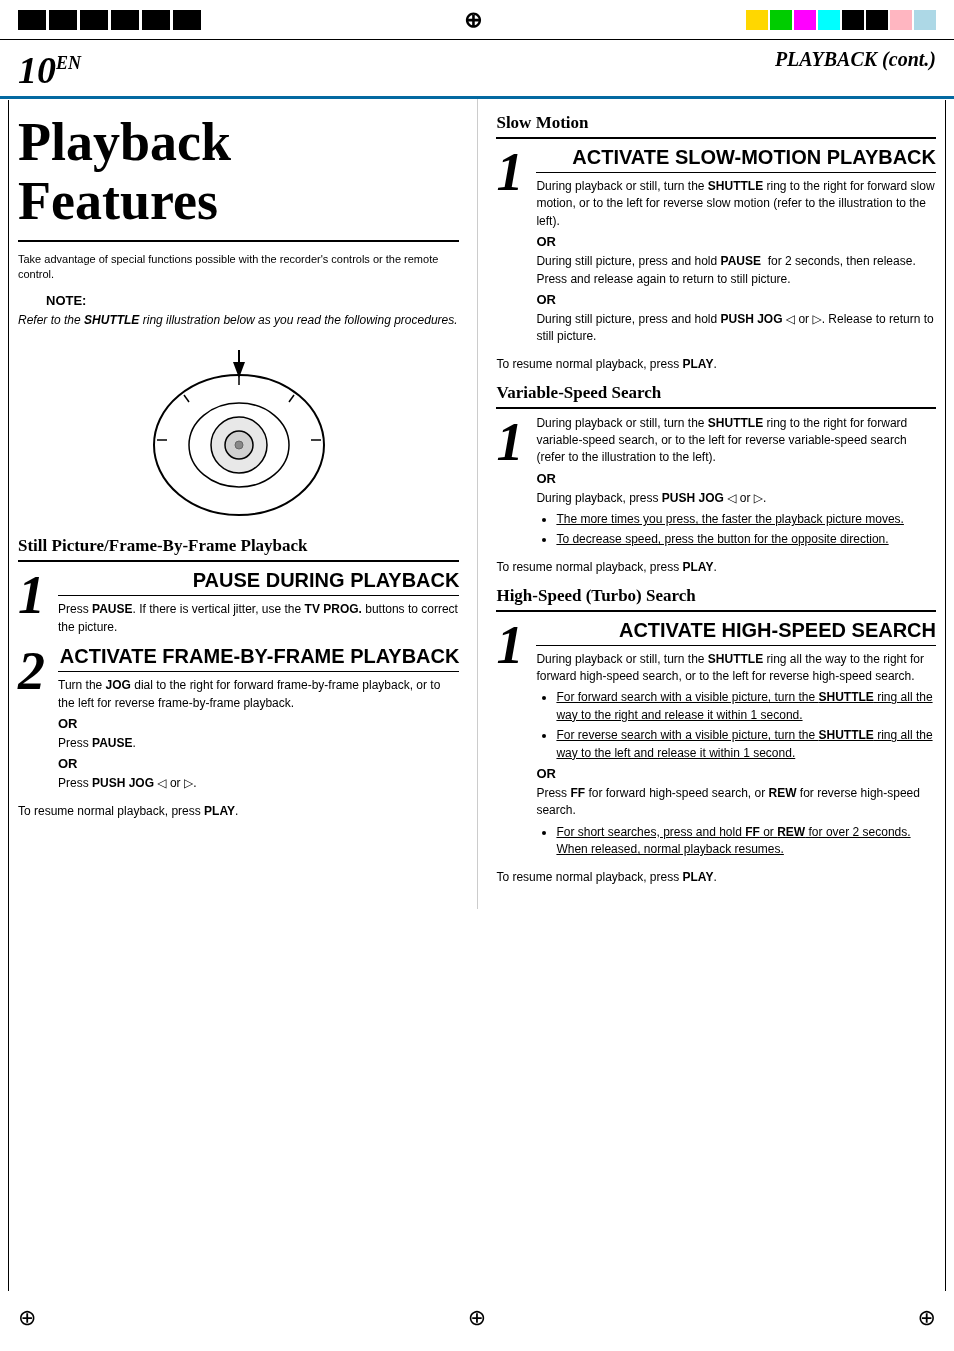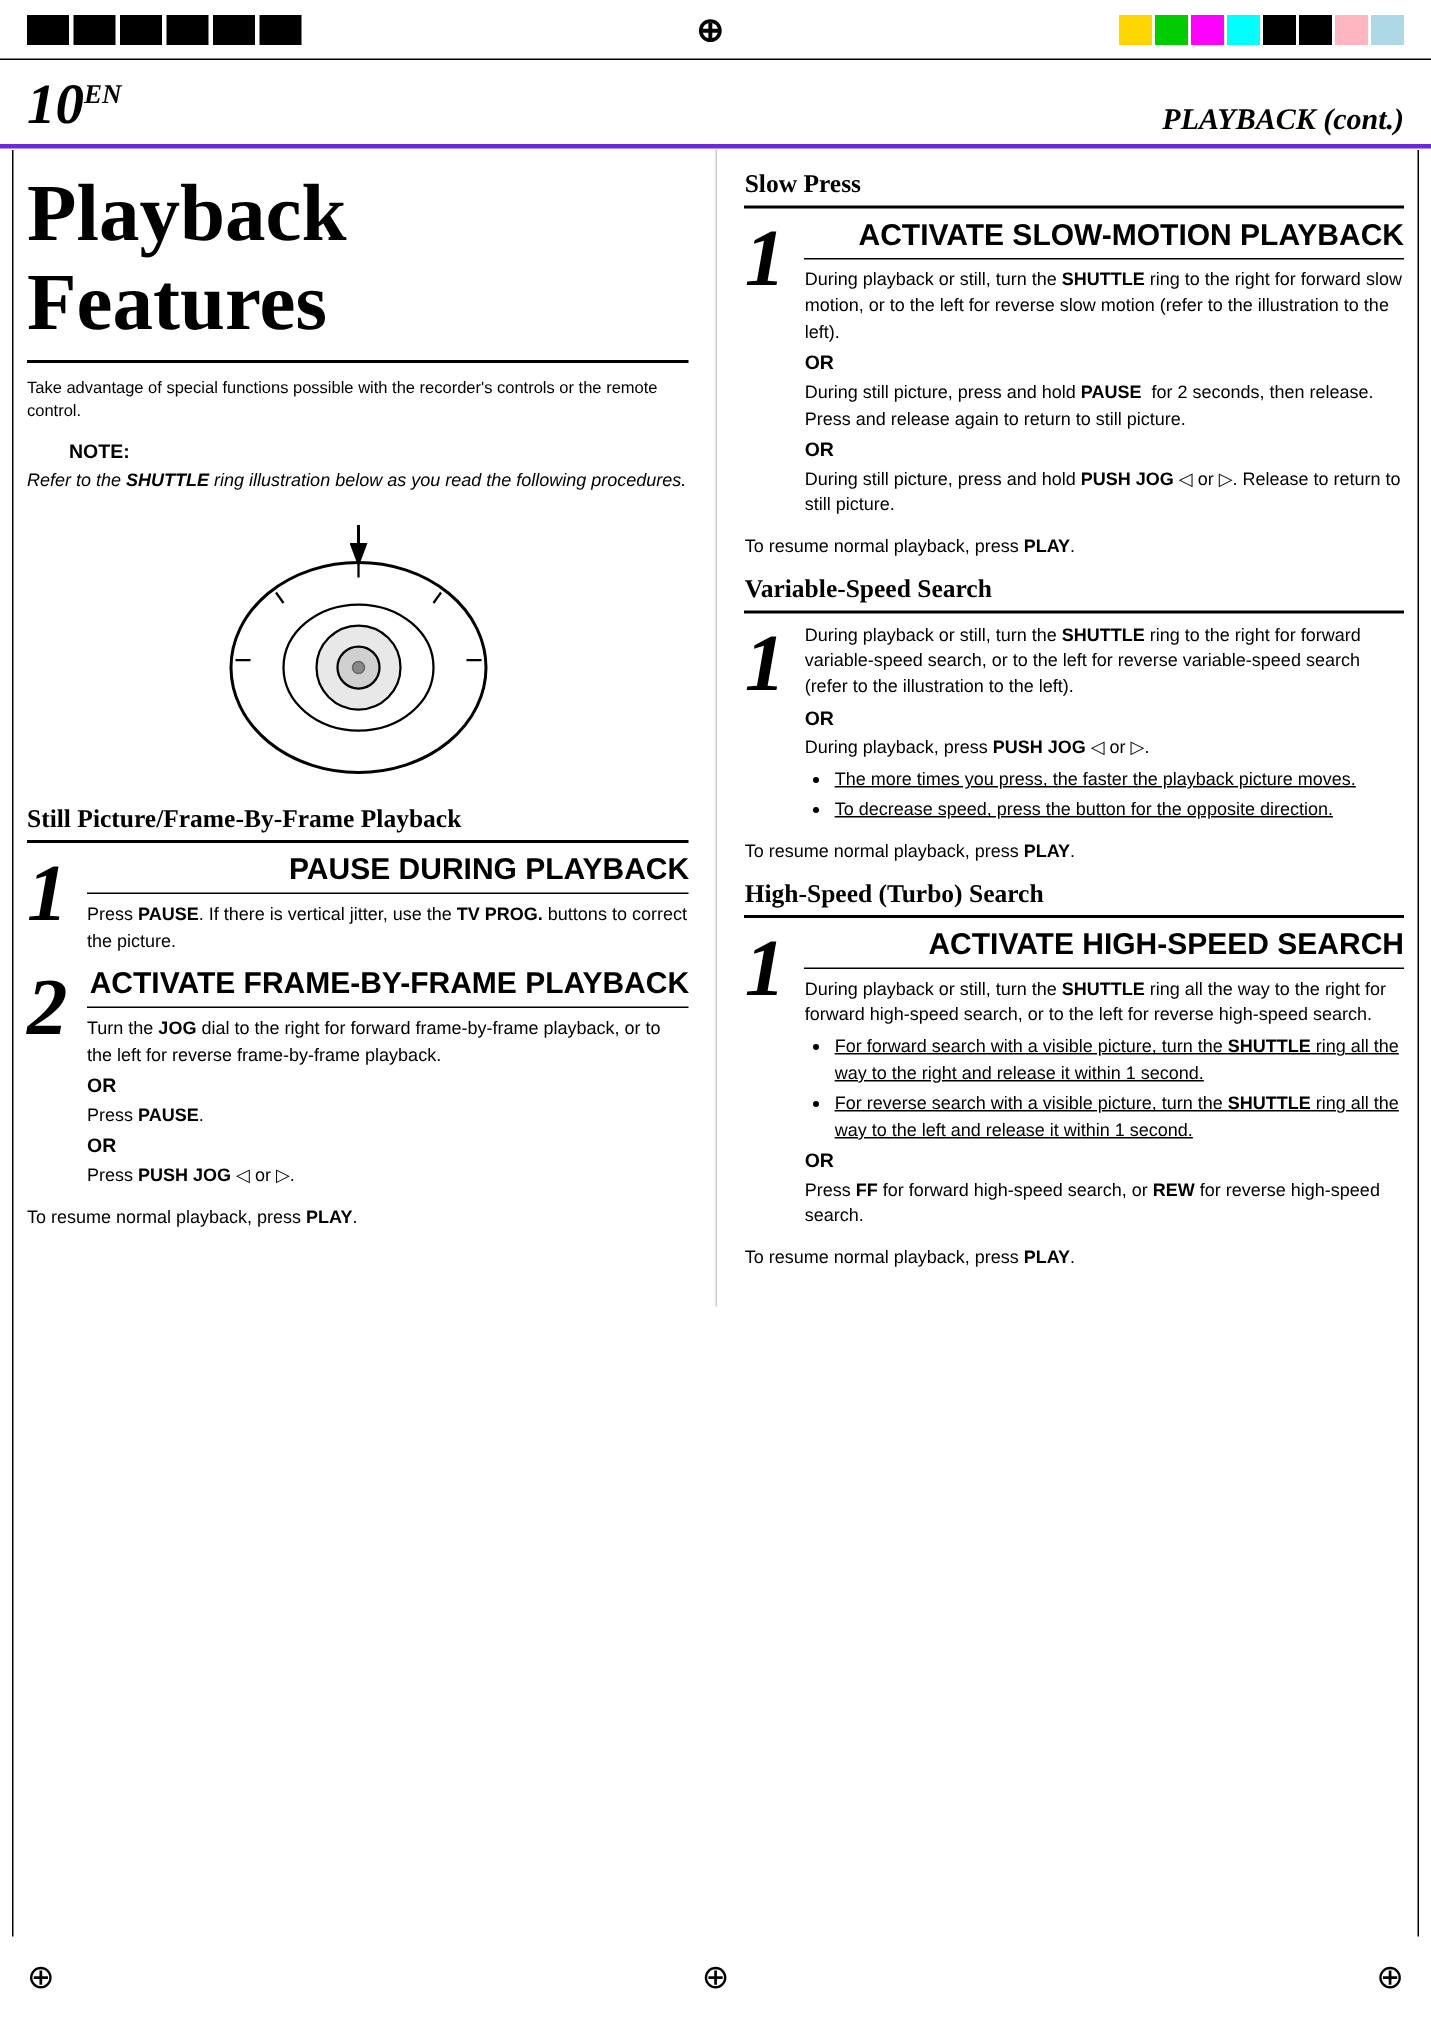--- a/index.html
+++ b/index.html
@@ -42,23 +42,23 @@
     }
     .right-colors {
       display: flex;
       gap: 2px;
     }
 
     
     .page-header {
       display: flex;
       justify-content: space-between;
-      align-items: flex-end;
+      align-items: flex-start;
       padding: 8px 18px 4px 18px;
-      border-bottom: 3px solid #6d28d9;
+      border-bottom: 3px solid #0369a1;
     }
     .page-number {
       font-size: 38px;
       font-weight: bold;
       font-style: italic;
       font-family: 'Times New Roman', serif;
     }
     .page-number sup {
       font-size: 18px;
     }
@@ -358,21 +358,21 @@
     </div>
 
     <p class="resume-text">
       To resume normal playback, press <b>PLAY</b>.
     </p>
 
   </div>
 
   <div class="right-col">
 
-    <div class="section-heading">Slow Press</div>
+    <div class="section-heading">Slow Motion</div>
 
     <div class="step-box">
       <div class="step-number">1</div>
       <div class="step-content">
         <div class="step-title">ACTIVATE SLOW-MOTION PLAYBACK</div>
         <p class="step-body">
           During playback or still, turn the <b>SHUTTLE</b> ring to the right for forward slow motion, or to the left for reverse slow motion (refer to the illustration to the left).
         </p>
         <p class="or-text">OR</p>
         <p class="step-body">
@@ -420,20 +420,23 @@
           During playback or still, turn the <b>SHUTTLE</b> ring all the way to the right for forward high-speed search, or to the left for reverse high-speed search.
         </p>
         <ul class="bullet-list">
           <li>For forward search with a visible picture, turn the <b>SHUTTLE</b> ring all the way to the right and release it within 1 second.</li>
           <li>For reverse search with a visible picture, turn the <b>SHUTTLE</b> ring all the way to the left and release it within 1 second.</li>
         </ul>
         <p class="or-text">OR</p>
         <p class="step-body">
           Press <b>FF</b> for forward high-speed search, or <b>REW</b> for reverse high-speed search.
         </p>
+        <ul class="bullet-list">
+          <li>For short searches, press and hold <b>FF</b> or <b>REW</b> for over 2 seconds. When released, normal playback resumes.</li>
+        </ul>
       </div>
     </div>
     <p class="resume-text">
       To resume normal playback, press <b>PLAY</b>.
     </p>
 
   </div>
 </div>
 
 <div class="footer-bar">

